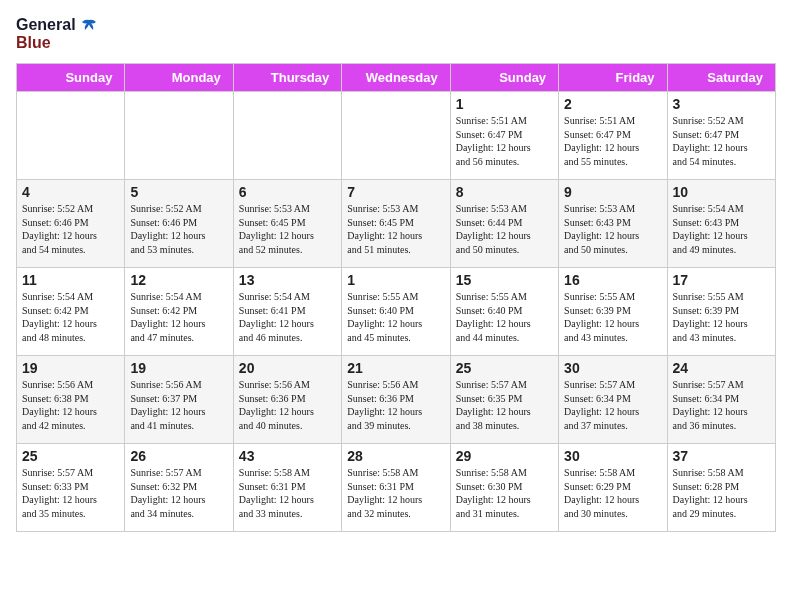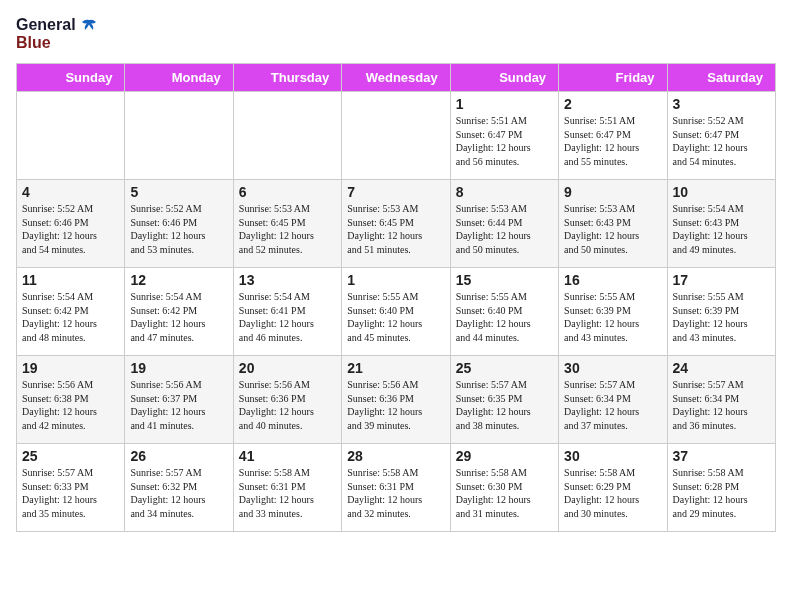--- a/index.html
+++ b/index.html
@@ -300,21 +300,21 @@
 and 35 minutes.</div>
         </td>
         <td>
           <span class="day-num">26</span>
           <div class="cell-info" style="white-space: pre-line;">Sunrise: 5:57 AM
 Sunset: 6:32 PM
 Daylight: 12 hours
 and 34 minutes.</div>
         </td>
         <td>
-          <span class="day-num">41</span>
+          <span class="day-num">43</span>
           <div class="cell-info" style="white-space: pre-line;">Sunrise: 5:58 AM
 Sunset: 6:31 PM
 Daylight: 12 hours
 and 33 minutes.</div>
         </td>
         <td>
           <span class="day-num">28</span>
           <div class="cell-info" style="white-space: pre-line;">Sunrise: 5:58 AM
 Sunset: 6:31 PM
 Daylight: 12 hours

